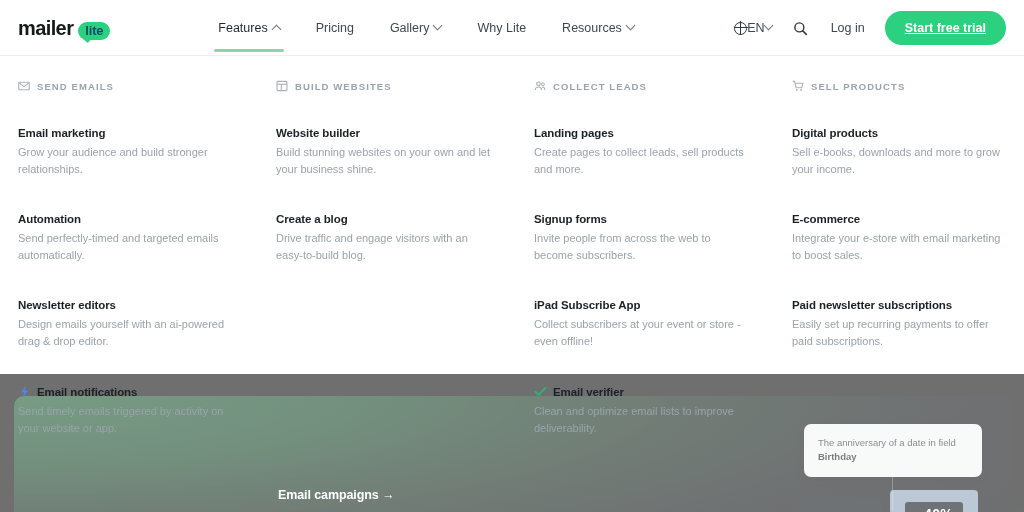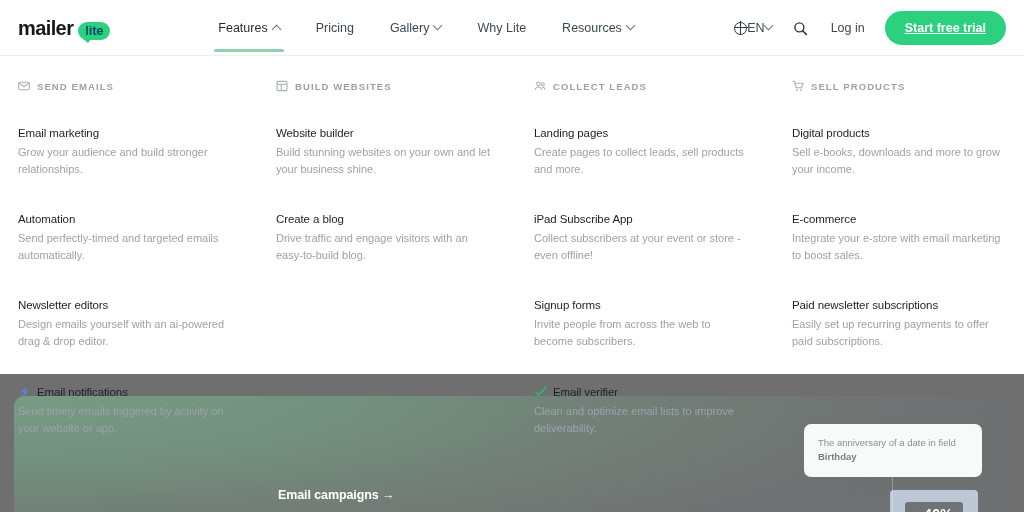--- a/index.html
+++ b/index.html
@@ -174,21 +174,21 @@
     text-transform: uppercase;
     margin-bottom: 22px;
   }
   .col-head .ic { width: 12px; height: 12px; flex: 0 0 12px; color:#aab2b9; }
   .col-head .ic svg { display:block; width:12px; height:12px; }
 
   .entry { margin-bottom: 20px; cursor: pointer; }
   .entry-title {
     display: flex; align-items: center; gap: 6px;
     font-size: 11.5px;
-    font-weight: 400;
+    font-weight: 700;
     color: #1b2126;
     margin-bottom: 5px;
     letter-spacing: -0.1px;
     margin-top: 35px;
   }
   .entry-desc {
     font-size: 11px;
     line-height: 1.55;
     color: #9aa3ab;
     max-width: 218px;
@@ -436,30 +436,30 @@
 
         <div class="entry">
           <div class="entry-title">
             <span>Landing pages</span>
           </div>
           <div class="entry-desc">Create pages to collect leads, sell products and more.</div>
         </div>
 
         <div class="entry">
           <div class="entry-title">
+            <span>Signup forms</span>
+          </div>
+          <div class="entry-desc">Invite people from across the web to become subscribers.</div>
+        </div>
+
+        <div class="entry">
+          <div class="entry-title">
             <span>iPad Subscribe App</span>
           </div>
           <div class="entry-desc">Collect subscribers at your event or store - even offline!</div>
-        </div>
-
-        <div class="entry">
-          <div class="entry-title">
-            <span>Signup forms</span>
-          </div>
-          <div class="entry-desc">Invite people from across the web to become subscribers.</div>
         </div>
 
         <div class="entry">
           <div class="entry-title">
             <span class="badge-ic">
               <svg viewBox="0 0 14 14">
                   <path d="M1.6 7.4 L5.0 10.6 L12.3 3.0" fill="none" stroke="#2bb673" stroke-width="2" stroke-linecap="round" stroke-linejoin="round"></path>
                 </svg>
             </span>
             <span>Email verifier</span>

